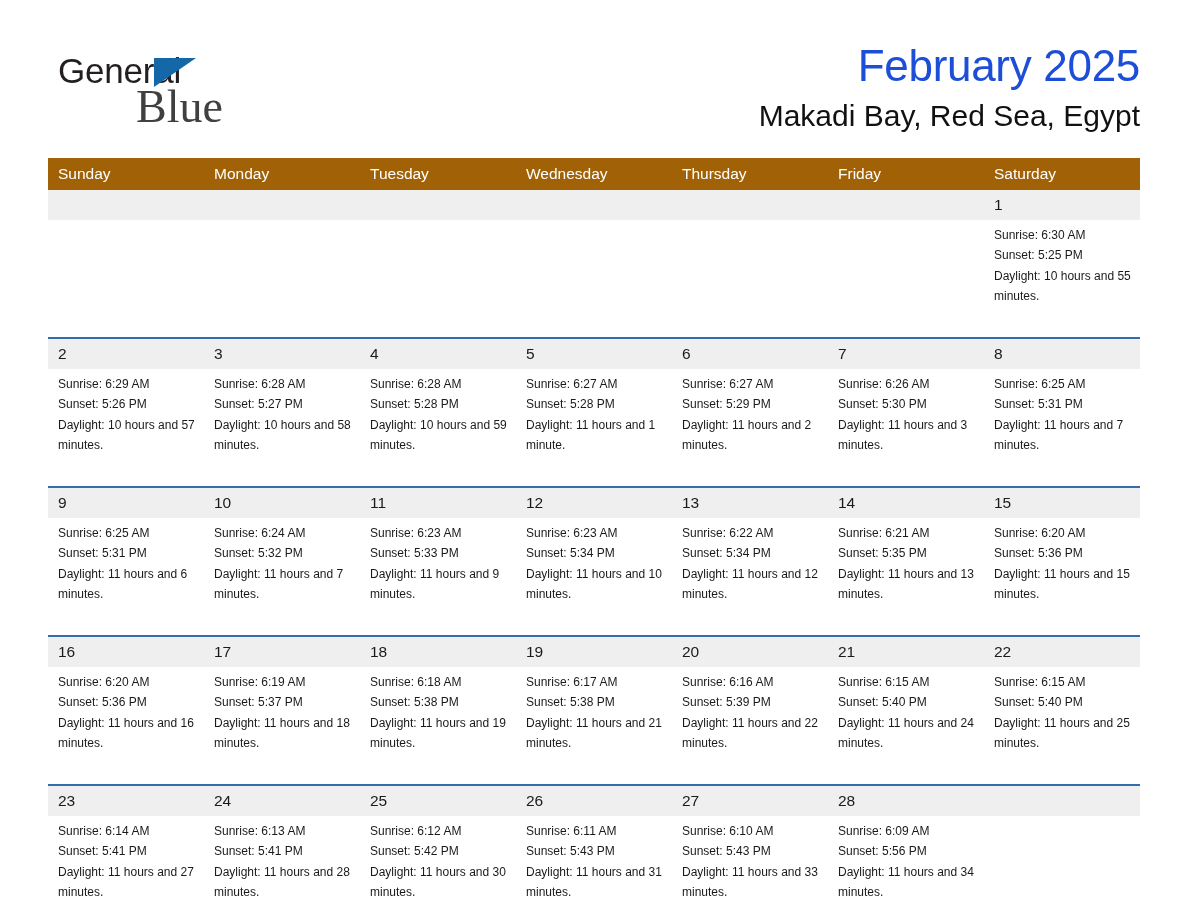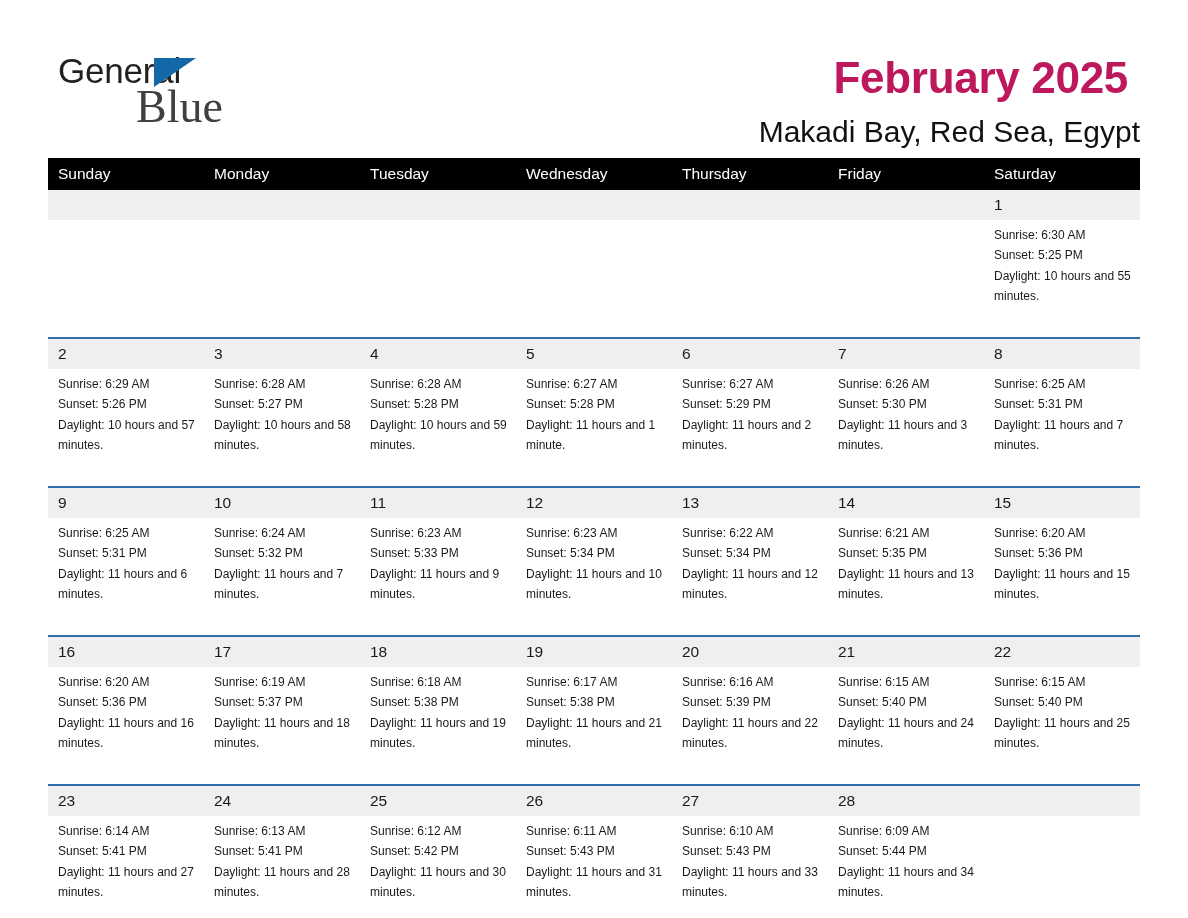--- a/index.html
+++ b/index.html
@@ -69,23 +69,23 @@
   .title-block {
     position: absolute;
     right: 0;
     top: 0;
     text-align: right;
     width: 720px;
   }
   .month-title {
     font-size: 44px;
     line-height: 52px;
-    font-weight: bold;
-    color: #be185d;
-    margin: 12px;
+    font-weight: normal;
+    color: #1d4ed8;
+    margin: 0;
     letter-spacing: -0.3px;
   }
   .location-title {
     font-size: 30px;
     line-height: 32px;
     font-weight: normal;
     color: #111111;
     margin: 8px 0 0 0;
   }
 
@@ -97,21 +97,21 @@
     width: 1092px;
   }
   table.cal {
     border-collapse: collapse;
     table-layout: fixed;
     width: 1092px;
   }
   table.cal col { width: 156px; }
 
   thead th {
-    background: #000000;
+    background: #a16207;
     color: #ffffff;
     font-size: 15.5px;
     font-weight: normal;
     text-align: left;
     padding: 7px 0 8px 10px;
     height: 17px;
     line-height: 17px;
     border: none;
   }
 
@@ -520,21 +520,21 @@
                   <div>Sunset: 5:43 PM</div>
                   <div class="wrap">Daylight: 11 hours and 33 minutes.</div>
                 </div>
               </div>
             </td>
             <td>
               <div class="cell">
                 <div class="daynum">28</div>
                 <div class="details">
                   <div>Sunrise: 6:09 AM</div>
-                  <div>Sunset: 5:44 PM</div>
+                  <div>Sunset: 5:56 PM</div>
                   <div class="wrap">Daylight: 11 hours and 34 minutes.</div>
                 </div>
               </div>
             </td>
             <td>
               <div class="cell empty">
                 <div class="daynum"></div>
               </div>
             </td>
           </tr>

